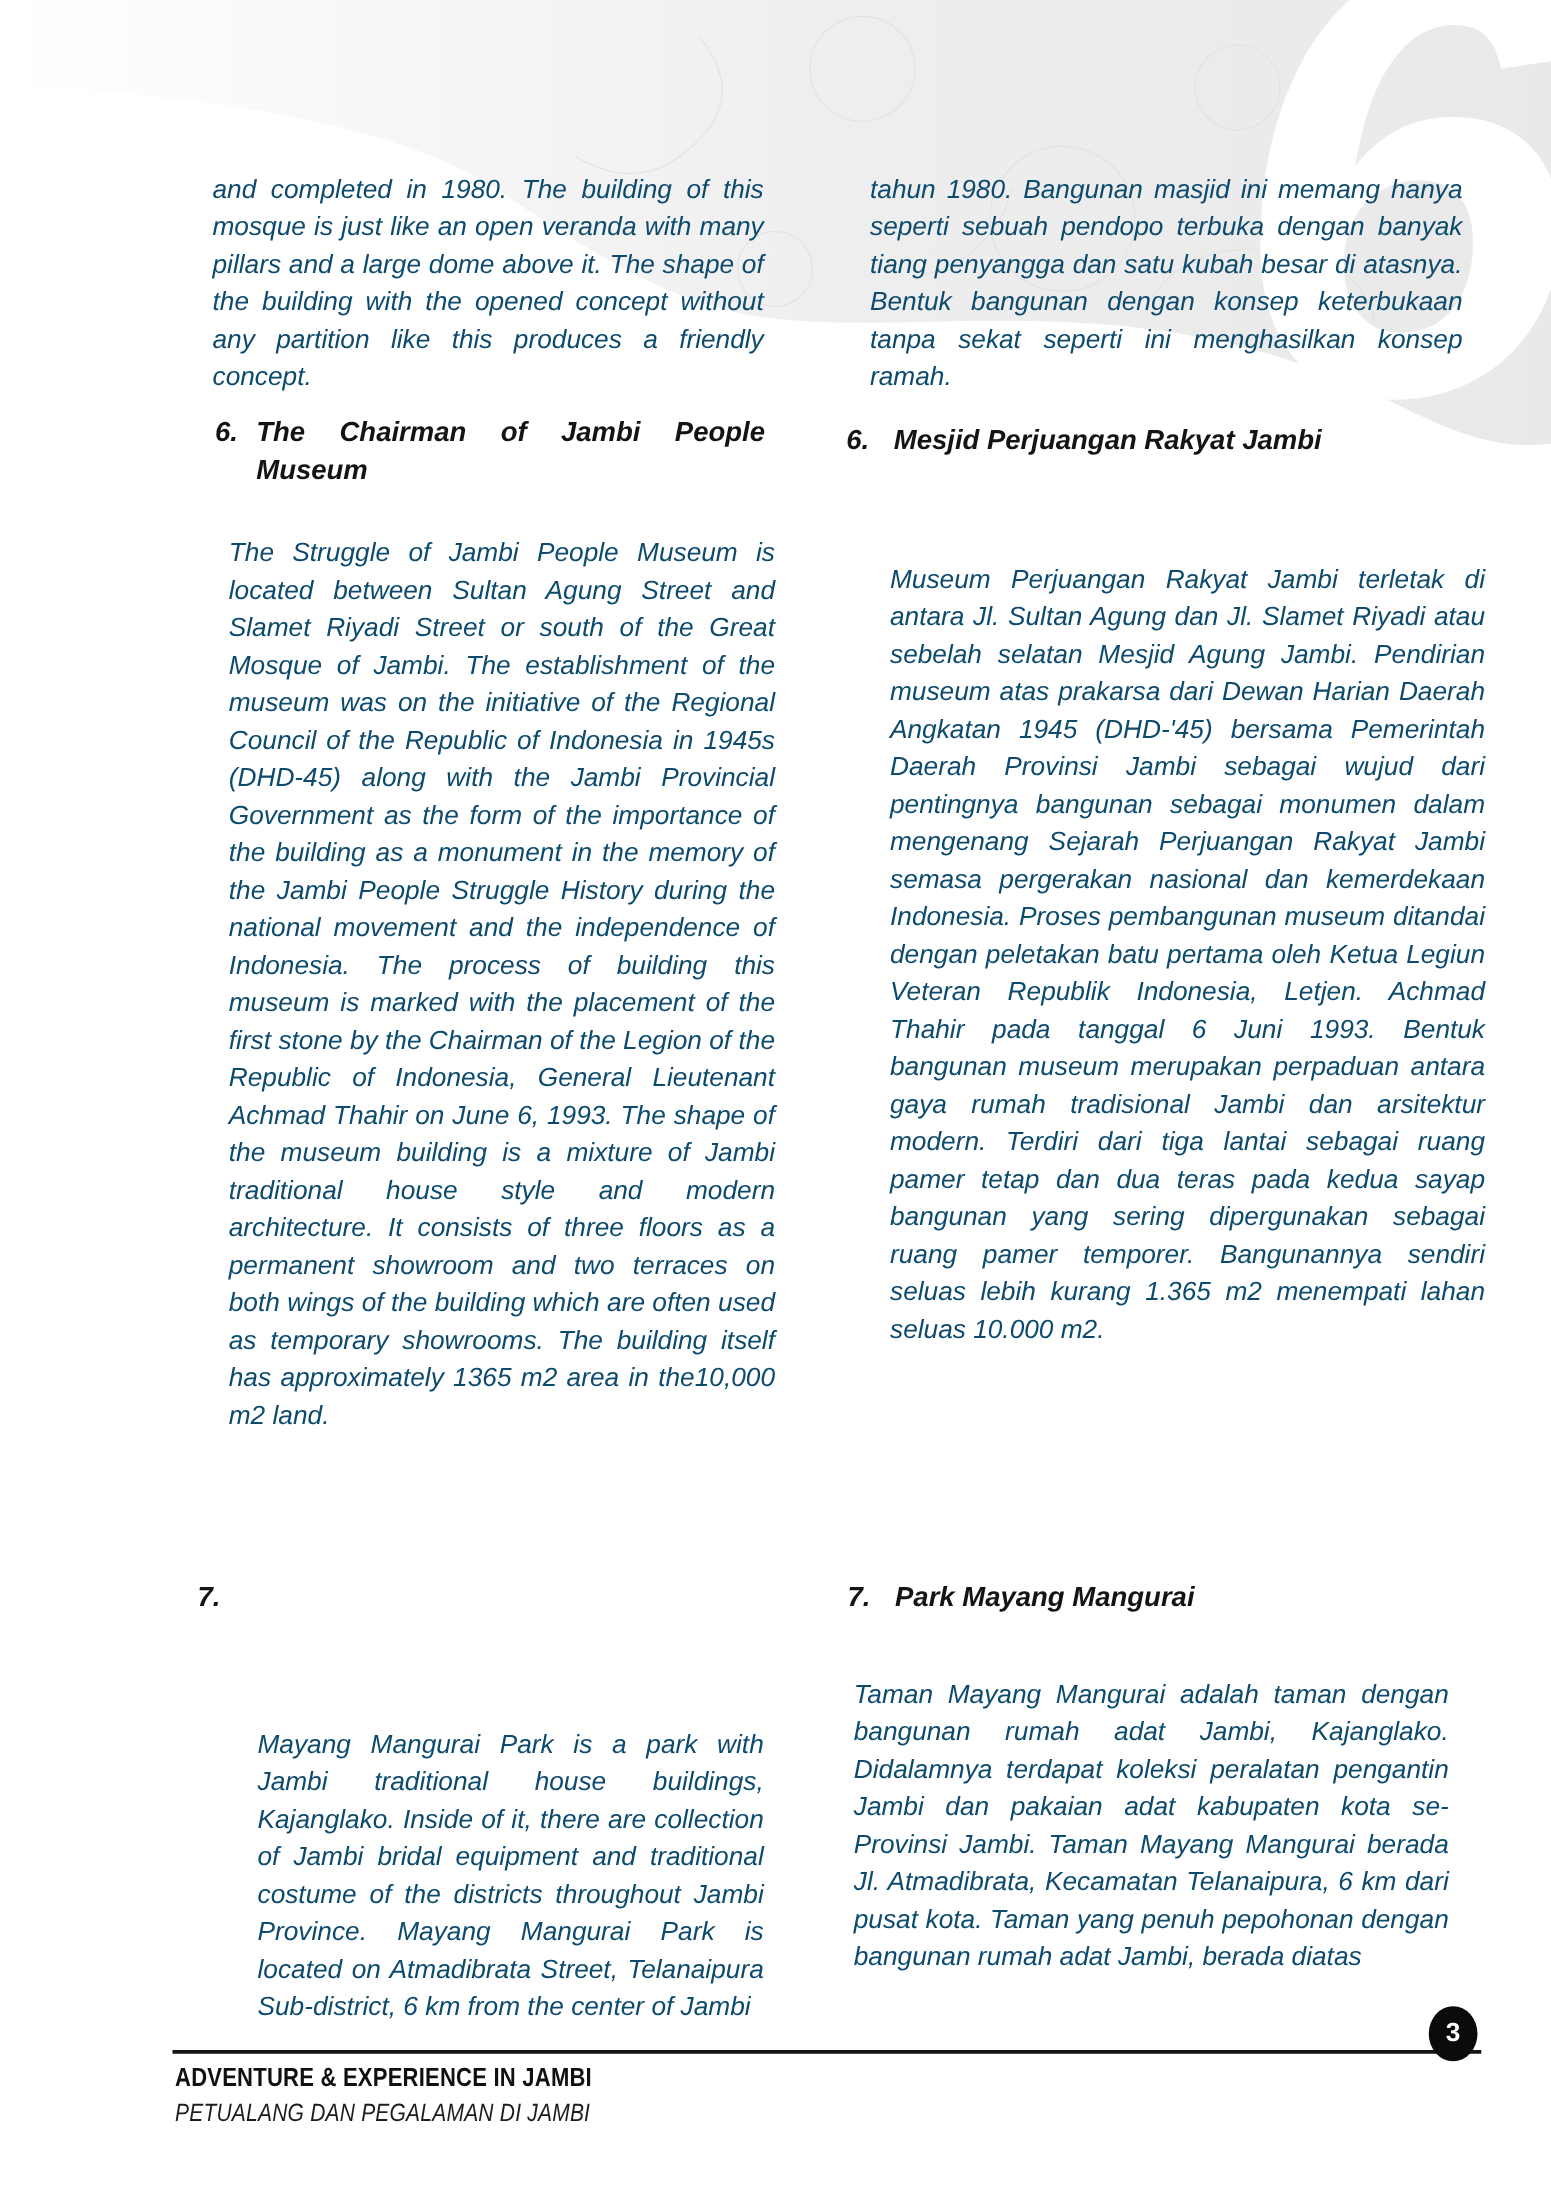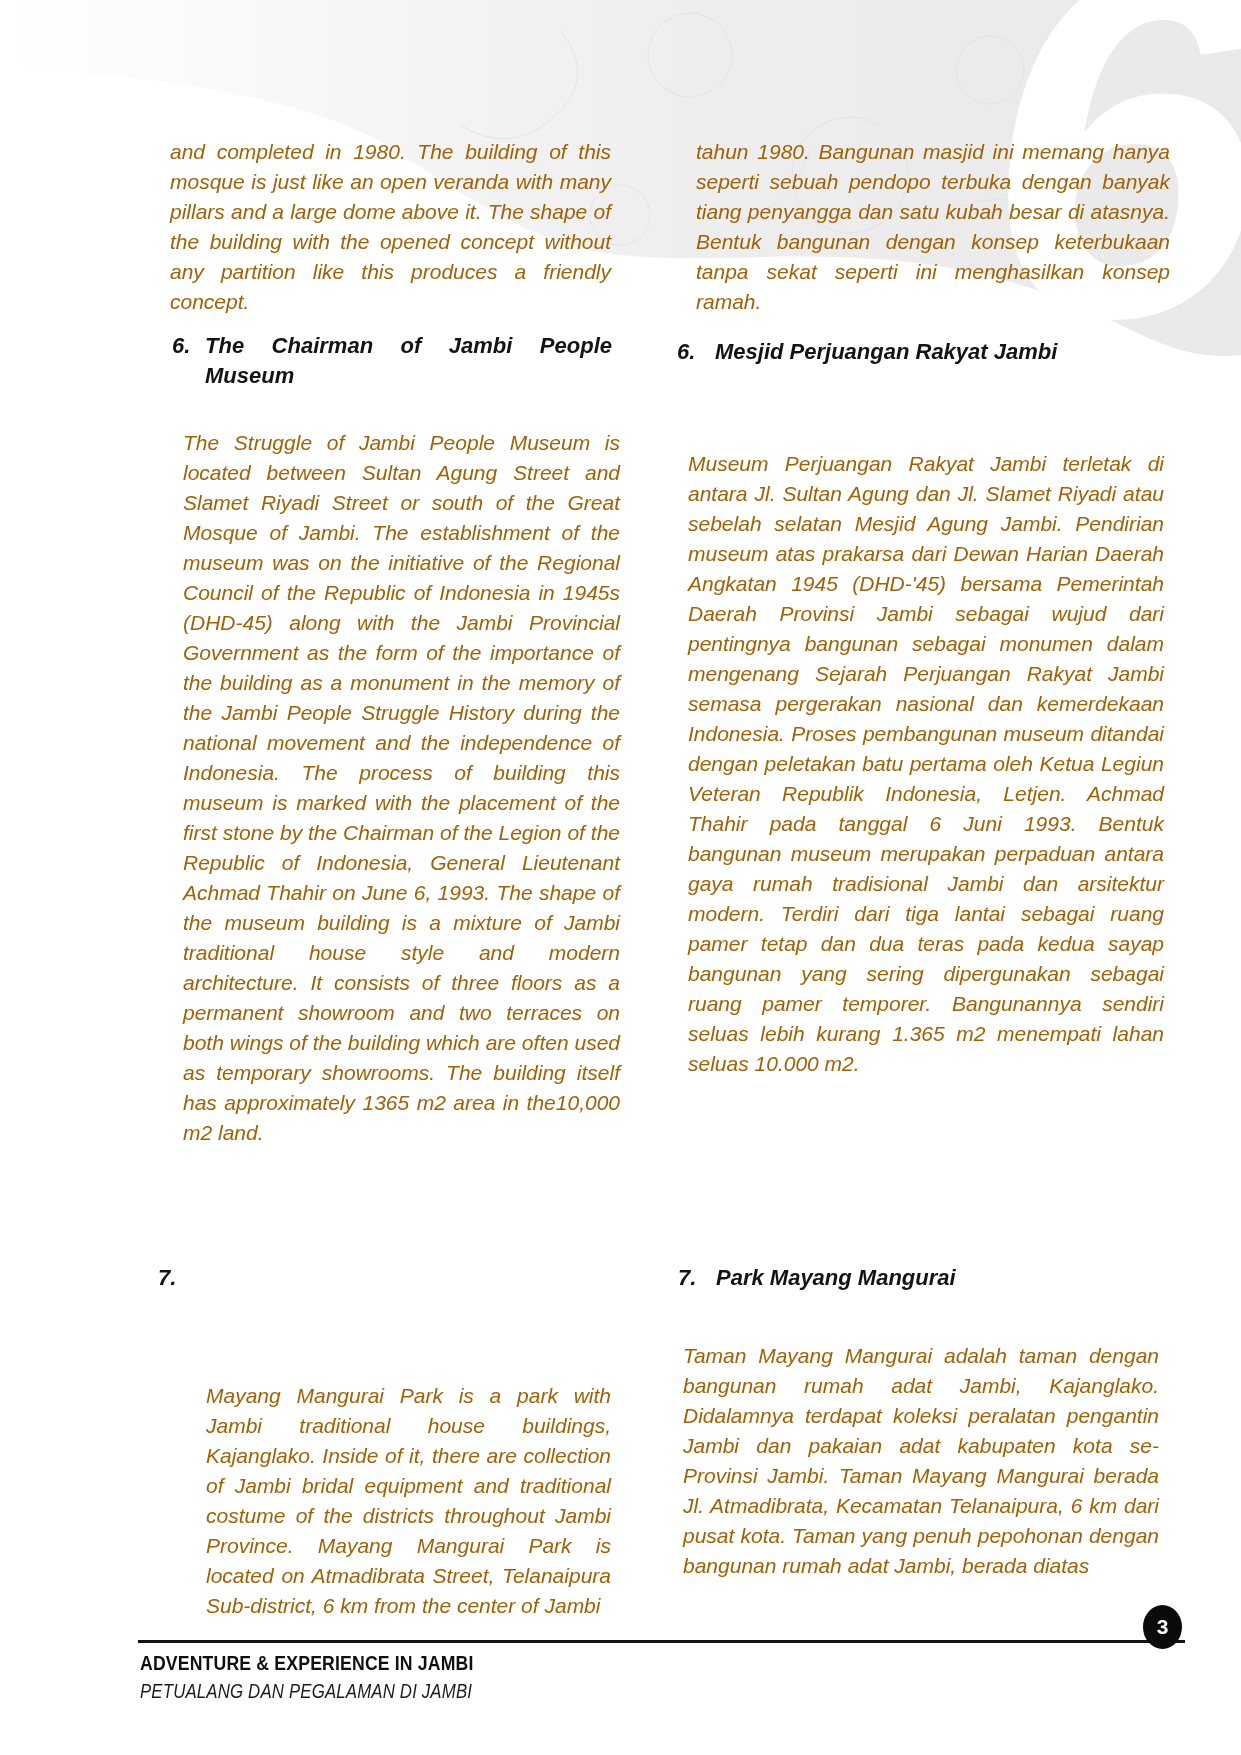--- a/index.html
+++ b/index.html
@@ -9,39 +9,39 @@
     background:#ffffff;
     overflow:hidden;
     font-family:"Liberation Sans", sans-serif;
   }
   .bg-decor{position:absolute;left:0;top:0;}
   .block{position:absolute;color:#1a1a1a;}
   .bodytext{
     font-style:italic;
     font-size:21px;line-height:30px;
     text-align:justify;
-    color:#a16207;
+    color:#0c4a6e;
   }
   .heading{
     display:flex;
     font-style:italic;font-weight:bold;
     font-size:22px;line-height:30px;
     color:#141414;
   }
   .heading .num{flex:0 0 auto;}
   .heading .htext{flex:1 1 auto;text-align:justify;}
   
   .intro-left  {left:170px; top:116px;  width:441px;}
   .intro-right {left:696px; top:116px;  width:474px;}
   .h6-left     {left:172px; top:331px;  width:440px;}
   .h6-left .num{width:33px;}
   .h6-right    {left:677px; top:337px;  width:482px;}
   .h6-right .num{width:38px;}
   .b6-left     {left:183px; top:407px;  width:437px;}
-  .b6-right    {left:688px; top:401px;  width:476px;margin-top:48px;}
+  .b6-right    {left:712px; top:401px;  width:476px;margin-top:48px;}
   .h7-left     {left:158px; top:1263px; width:453px;}
   .h7-left .num{width:48px;}
   .h7-right    {left:678px; top:1263px; width:481px;}
   .h7-right .num{width:38px;}
   .b7-left     {left:206px; top:1360px; width:405px;}
   .b7-right    {left:683px; top:1320px; width:476px;}
   
   .footer-rule{
     position:absolute;left:138px;top:1640px;
     width:1047px;height:3px;background:#141414;

